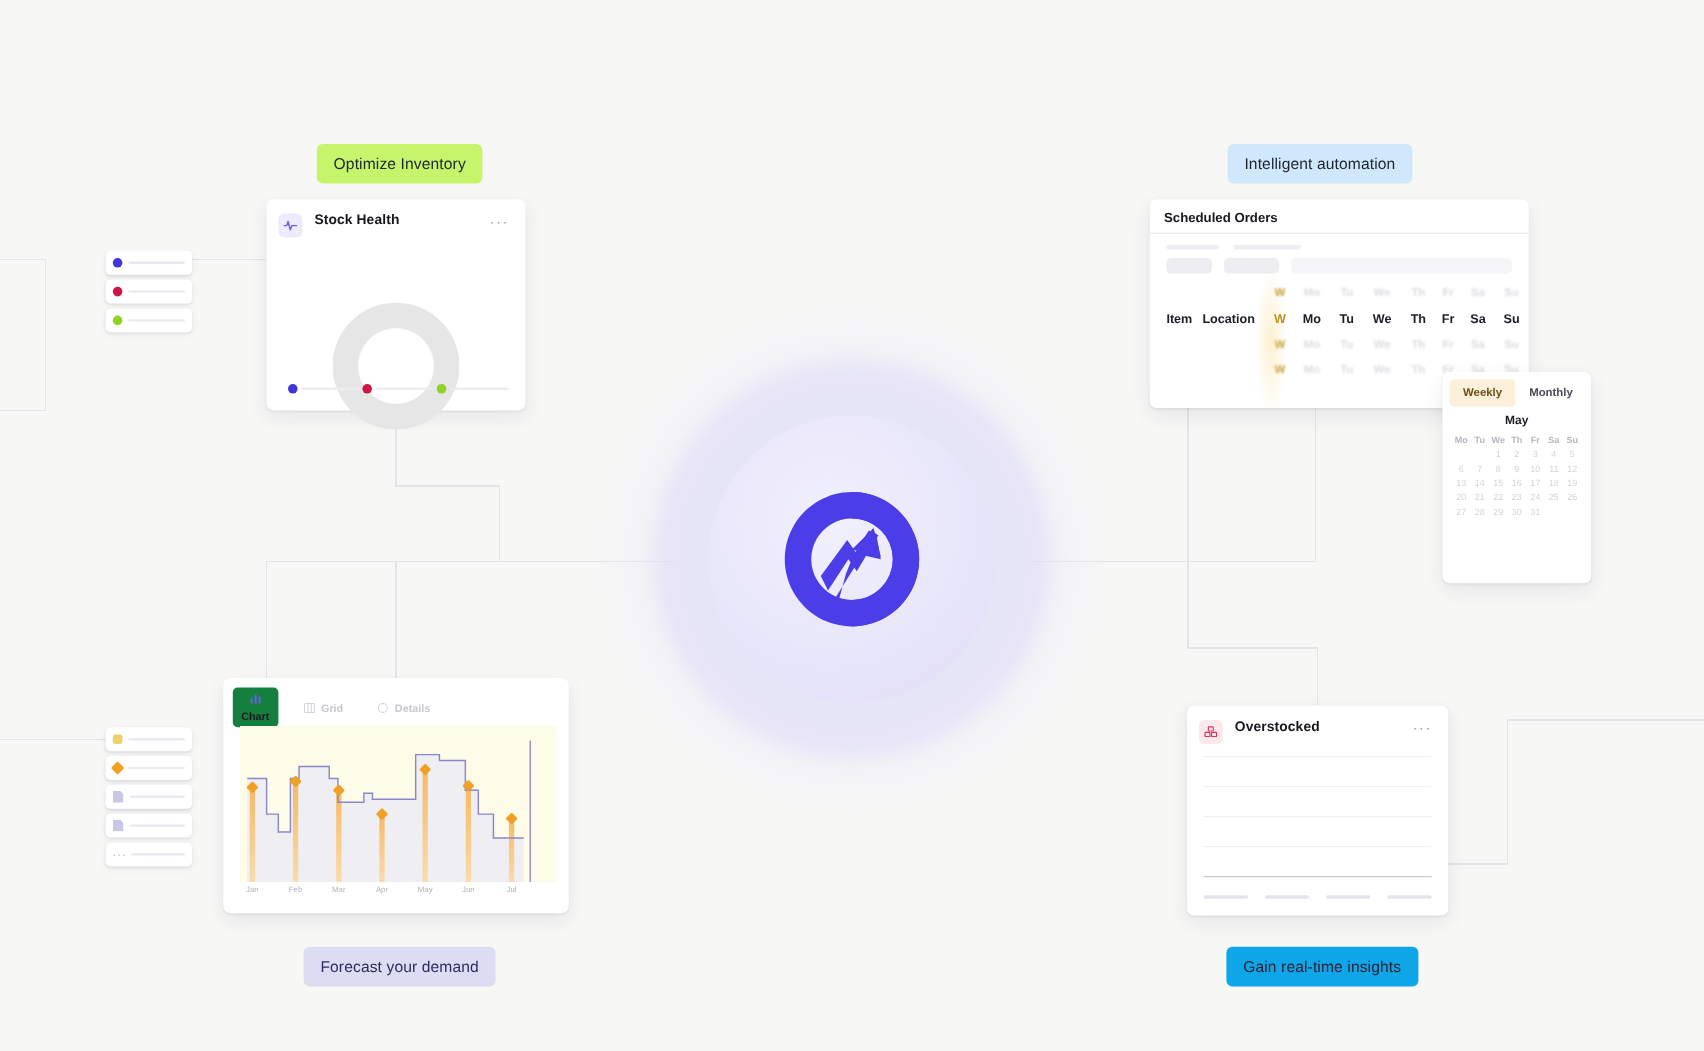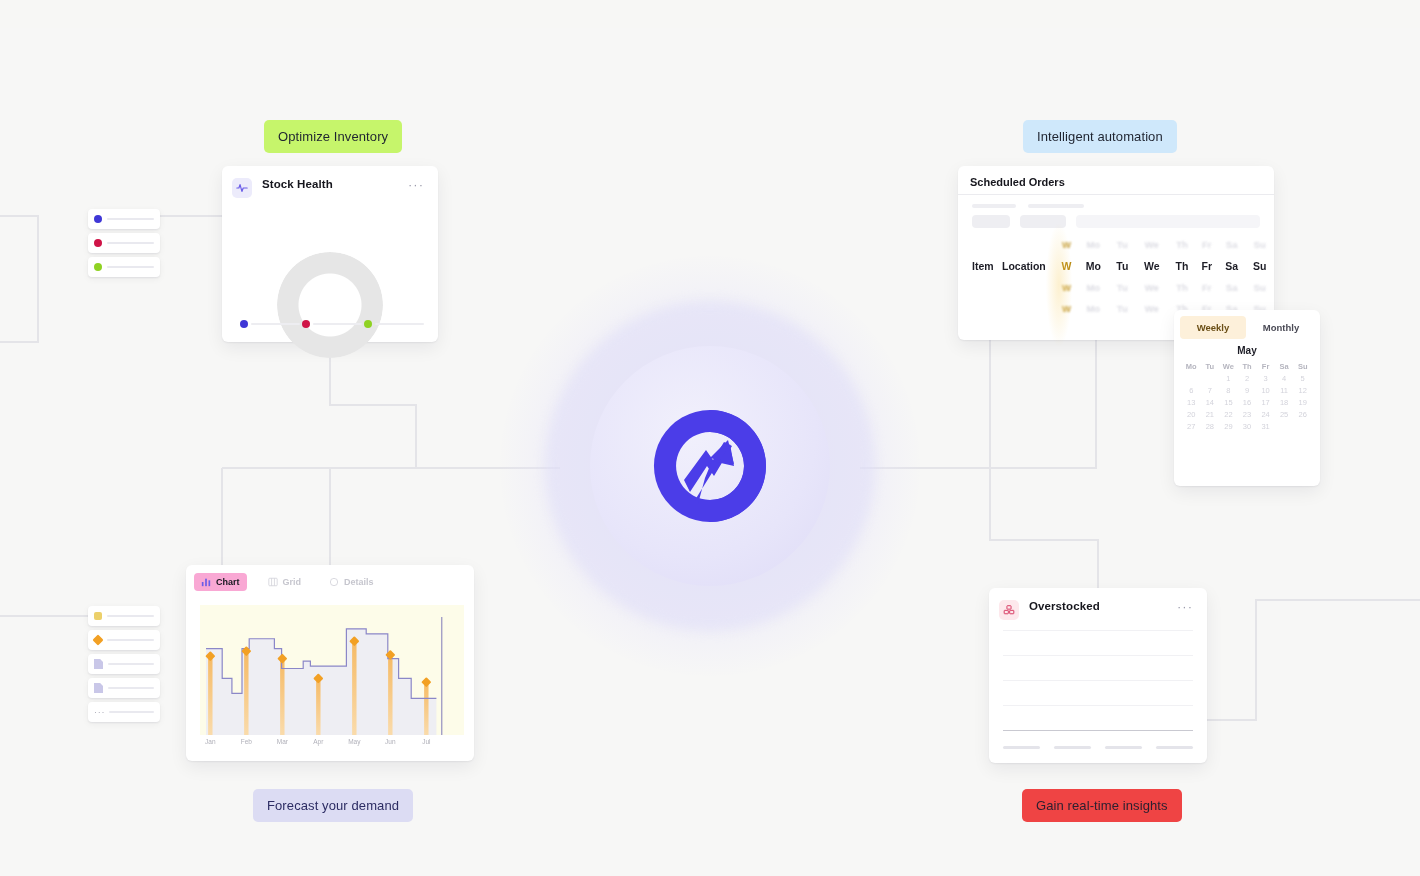--- a/index.html
+++ b/index.html
@@ -69,21 +69,21 @@
     position: absolute;
     border-radius: 5px;
     font-size: 13px;
     padding: 9px 14px;
     white-space: nowrap;
     letter-spacing: .1px;
   }
   #pill-optimize   { left: 264px; top: 92px;  background: #c6f56b; color: #1f2430; }
   #pill-automation { left: 1023px; top: 92px; background: #cfe8fb; color: #1f2430; }
   #pill-forecast   { left: 253px; top: 761px; background: #dcdcf3; color: #2c2c63; }
-  #pill-insights   { left: 1022px; top: 761px; background: #ef4444; color: #2d2030; }
+  #pill-insights   { left: 1022px; top: 761px; background: #0ea5e9; color: #2d2030; }
 
   
   .listgroup { position: absolute; display: flex; flex-direction: column; gap: 4px; }
   .listrow {
     width: 72px; height: 20px; background: #fff; border-radius: 4px;
     display: flex; align-items: center; gap: 5px; padding: 0 6px;
     box-shadow: 0 1px 2px rgba(16,16,40,.07), 0 2px 7px rgba(16,16,40,.05);
   }
   .listrow .bar { flex: 1; height: 2px; border-radius: 2px; background: #e9e9ef; }
   .sw { width: 8px; height: 8px; flex: 0 0 auto; }
@@ -134,38 +134,38 @@
   .orders-table tr.ghost { filter: blur(1.1px); opacity: .85; }
   .orders-table tr.sharp td { color: #1d1d26; font-size: 10.5px; font-weight: 700; }
   .orders-table td.hi { color: #b98a12 !important; }
   #orders-hl {
     position: absolute; left: 88px; top: 196px; width: 26px; height: 122px;
     background: radial-gradient(ellipse at center, rgba(247,206,97,.30) 0%, rgba(247,206,97,0) 72%);
     pointer-events: none;
   }
 
   
-  #card-cal { left: 1174px; top: 282px; width: 146px; height: 176px; }
+  #card-cal { left: 1202px; top: 282px; width: 124px; height: 176px; }
   #cal-tabs { display: flex; padding: 6px 6px 2px; gap: 2px; }
   .cal-tab {
     flex: 1; text-align: center; font-size: 9.5px; padding: 6px 0; border-radius: 4px;
     color: #4a4a55; font-weight: 600; cursor: pointer;
   }
   .cal-tab.active { background: #fdf0da; color: #6b4f16; }
   #cal-month { text-align: center; font-size: 10px; font-weight: 700; color: #1d1d26; margin-top: 4px; }
   #cal-grid { display: grid; grid-template-columns: repeat(7, 1fr); padding: 6px 8px 8px; row-gap: 3px; }
   #cal-grid .dow { font-size: 7.5px; color: #b5b5bf; text-align: center; font-weight: 600; }
   #cal-grid .day { font-size: 7.5px; color: #d3d3db; text-align: center; }
 
   
   #card-chart { left: 186px; top: 537px; width: 288px; height: 196px; }
   #chart-tabs { display: flex; align-items: center; gap: 14px; padding: 8px 10px 6px 8px; }
   .ctab { display: flex; align-items: center; gap: 5px; padding: 4px 7px; border-radius: 4px; font-size: 9px; cursor: pointer; }
   .ctab .lbl { font-weight: 700; }
-  .ctab.active { background: #f9a8d4; }
+  .ctab.active { background: #15803d; flex-direction: column; }
   .ctab.active .lbl { color: #17171f; }
   .ctab.idle .lbl { color: #c6c6ce; }
   #chart-body { position: absolute; left: 14px; right: 10px; top: 40px; bottom: 10px; }
   #chart-plot { position: absolute; inset: 0 0 18px 0; }
   #chart-xaxis { position: absolute; left: 0; right: 0; bottom: 0; height: 16px; }
   .xtick { position: absolute; font-size: 6.5px; color: #b0b0b9; transform: translateX(-50%); top: 3px; }
 
   
   #card-over { left: 989px; top: 560px; width: 218px; height: 175px; }
   #over-rows { position: absolute; left: 14px; right: 14px; top: 42px; }

